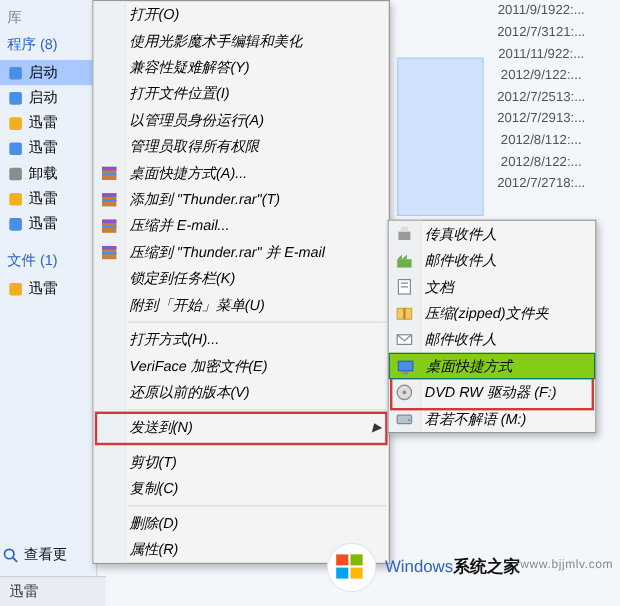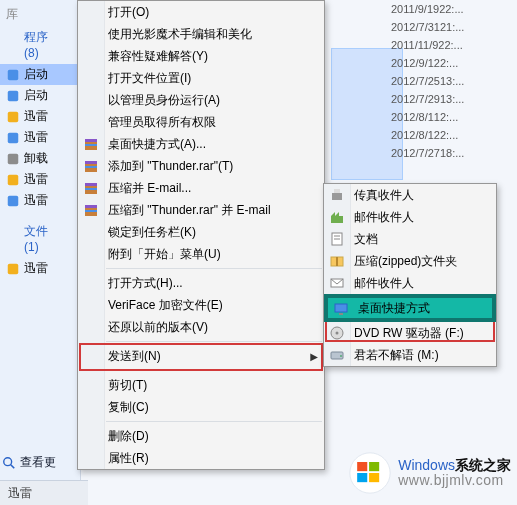--- a/index.html
+++ b/index.html
@@ -1,56 +1,56 @@
 <!DOCTYPE html>
 <html><head>
 <meta charset="utf-8">
 <style>
   html, body { margin: 0; padding: 0; font-family: "Microsoft YaHei", "Segoe UI", Tahoma, sans-serif; font-size: 12px; background: #fff; }
   #stage { position: relative; width: 517px; height: 505px; overflow: hidden; background: #f3f6fb; }
 
   
   .sidebar { position: absolute; left: 0; top: 0; width: 80px; height: 505px; background: #eaf1fb; border-right: 1px solid #cfd8e6; }
-  .sb-head { color: #2a63c7; padding: 4px 24px; font-size: 12px; }
+  .sb-head { color: #2a63c7; padding: 4px 6px; font-size: 12px; }
   .sb-item { display: flex; align-items: center; gap: 4px; padding: 2px 4px 2px 6px; color: #000; overflow: hidden; white-space: nowrap; }
   .sb-ico { width: 14px; height: 14px; display: inline-block; flex: 0 0 14px; }
   .sb-item.sel { background: #a8c8ff; }
   .search-row { position: absolute; left: 2px; bottom: 34px; display: flex; align-items: center; gap: 4px; color: #0f172a; }
   .search-row .mag { width: 14px; height: 14px; }
   .footer-prog { position: absolute; left: 0; bottom: 0; width: 80px; height: 24px; background: #e9edf3; border-top: 1px solid #c9d2df; display: flex; align-items: center; padding-left: 8px; color: #333; }
 
   
   .ctxmenu { position: absolute; left: 77px; top: 0; width: 246px; background: #f4f4f4; border: 1px solid #979797; box-shadow: 2px 3px 6px rgba(0,0,0,0.25); }
   .ctxmenu .gutter { position: absolute; left: 0; top: 0; bottom: 0; width: 26px; background: #eef1f4; border-right: 1px solid #e3e6ea; }
-  .mi { position: relative; display: flex; align-items: center; height: 22px; padding-left: 30px; padding-right: 18px; color: #000; white-space: nowrap; }
+  .mi { position: relative; display: flex; align-items: center; height: 22px; padding-left: 30px; padding-right: 18px; color: #000; white-space: nowrap; font-style: italic; }
   .mi .arrow { position: absolute; right: 6px; top: 50%; transform: translateY(-50%); font-size: 10px; color: #333; }
   .mi .mico { position: absolute; left: 5px; top: 3px; width: 16px; height: 16px; }
   .sep { height: 1px; margin: 3px 2px 3px 28px; background: #d9dde2; }
   .ctxmenu .highlight { position: absolute; border: 2px solid #d23a3a; pointer-events: none; }
 
   
   .submenu { position: absolute; left: 323px; top: 183px; width: 172px; background: #f4f4f4; border: 1px solid #979797; box-shadow: 2px 3px 6px rgba(0,0,0,0.25); }
   .submenu .gutter { position: absolute; left: 0; top: 0; bottom: 0; width: 26px; background: #eef1f4; border-right: 1px solid #e3e6ea; }
-  .submenu .mi.hover { background: #14b8a6; border: 4px solid #0f766e; height: 20px; }
+  .submenu .mi.hover { background: #84cc16; border: 1px solid #0f766e; height: 20px; }
   .submenu .highlight { position: absolute; border: 2px solid #d23a3a; pointer-events: none; }
 
   
   .filepane { position: absolute; right: 6px; top: 0; width: 120px; height: 300px; }
-  .filerow { display: flex; justify-content: flex-start; color: #555; font-size: 11px; padding: 3px 0; }
+  .filerow { display: flex; justify-content: center; color: #555; font-size: 11px; padding: 3px 0; }
   .folder-hint { position: absolute; left: 168px; top: 2px; display: flex; align-items: center; gap: 4px; color: #333; font-size: 12px; }
   .folder-ico { width: 16px; height: 14px; background: linear-gradient(#ffe9a8,#f7c75f); border: 1px solid #caa84a; border-radius: 2px; display: inline-block; }
   .sel-region { position: absolute; left: 331px; top: 48px; width: 70px; height: 130px; background: #bcd6ff; opacity: 0.6; border: 1px solid #7ab5ff; }
 
   
   .wm { position: absolute; right: 6px; bottom: 10px; display: flex; align-items: center; gap: 6px; }
   .wm-icon { width: 44px; height: 44px; }
-  .wm-txt { display: flex; flex-direction: column; line-height: 1.1; }
+  .wm-txt { display: flex; line-height: 1.1; }
   .wm-line1 { font-size: 14px; color: #2a63c7; }
   .wm-line1 b { color: #111; font-weight: 600; }
-  .wm-line2 { font-size: 14px; color: #888; letter-spacing: 0.5px; }
+  .wm-line2 { font-size: 10px; color: #888; letter-spacing: 0.5px; }
 
   
   svg { display: block; }
 </style>
 </head>
 <body>
 
 <div id="stage">
 
   <div class="folder-hint">

